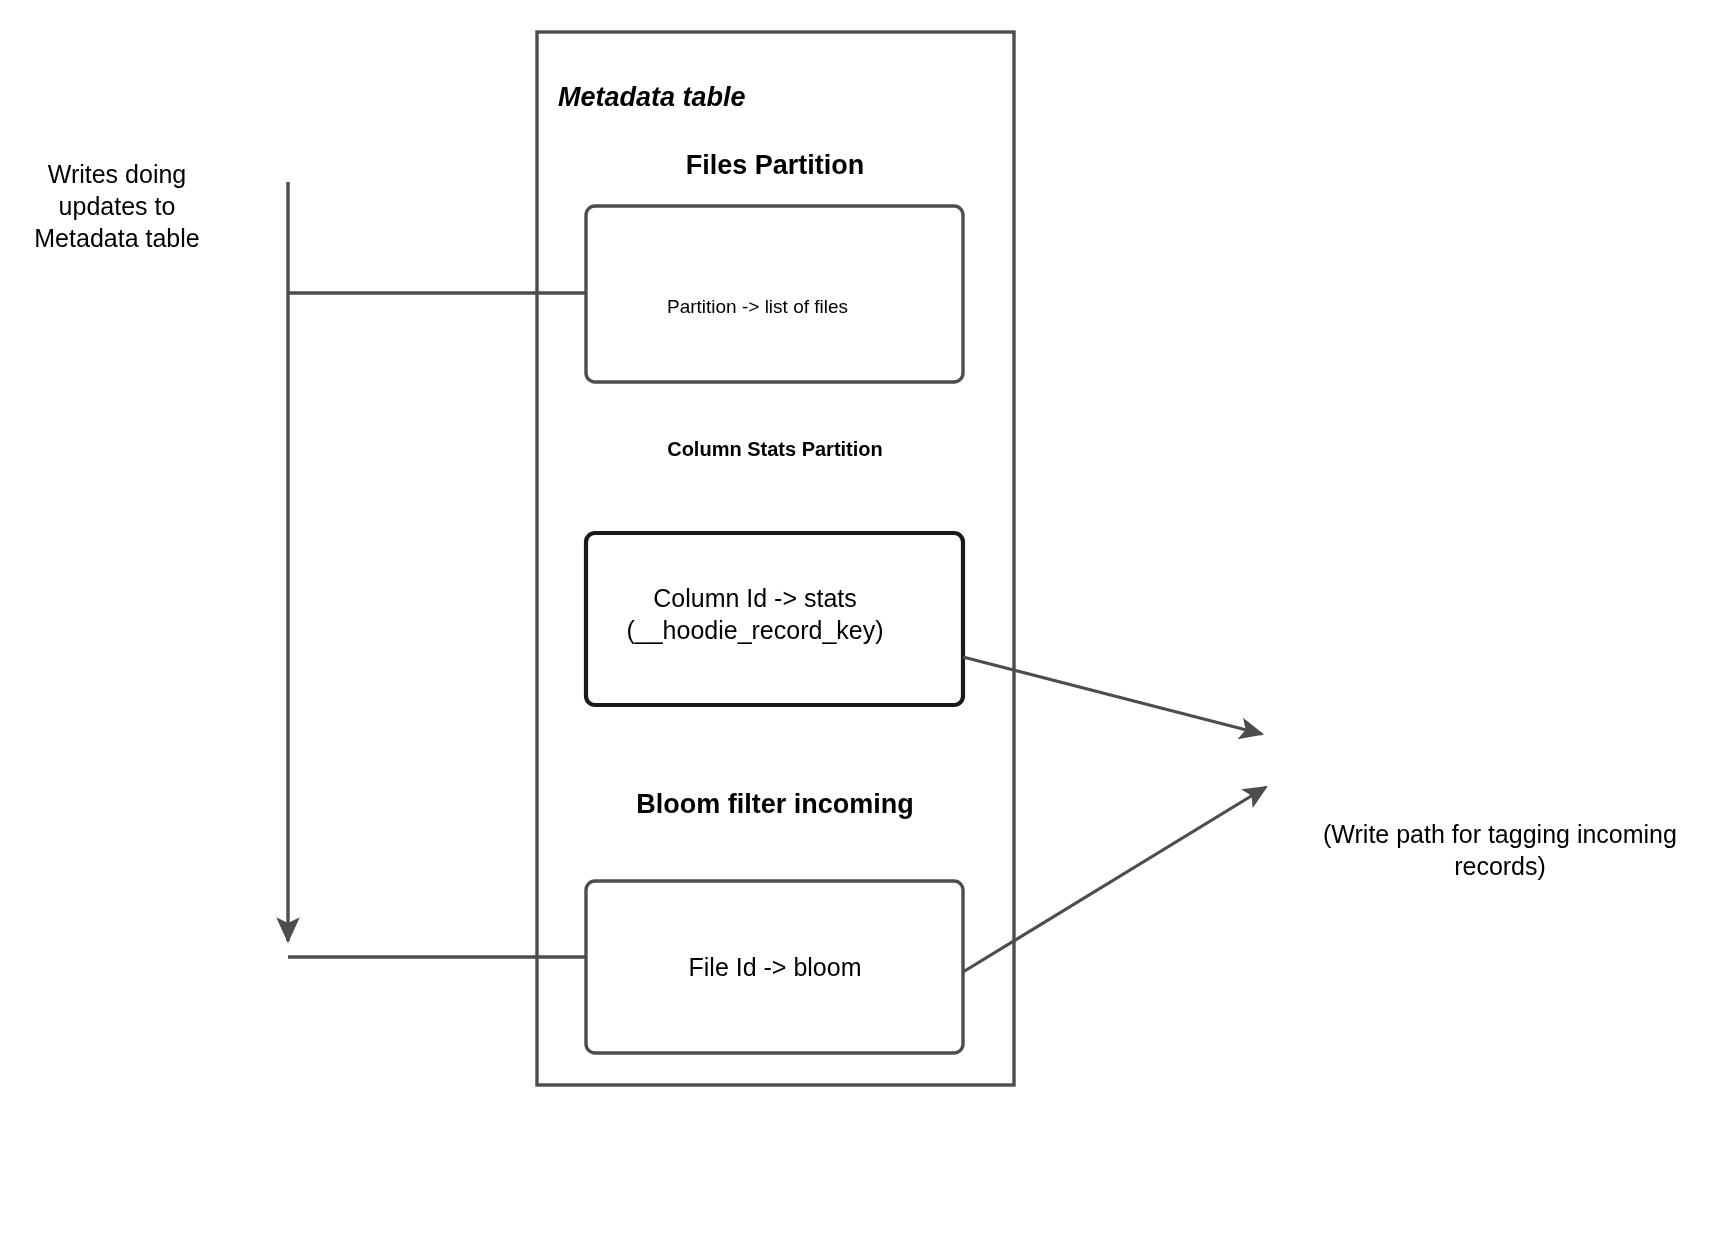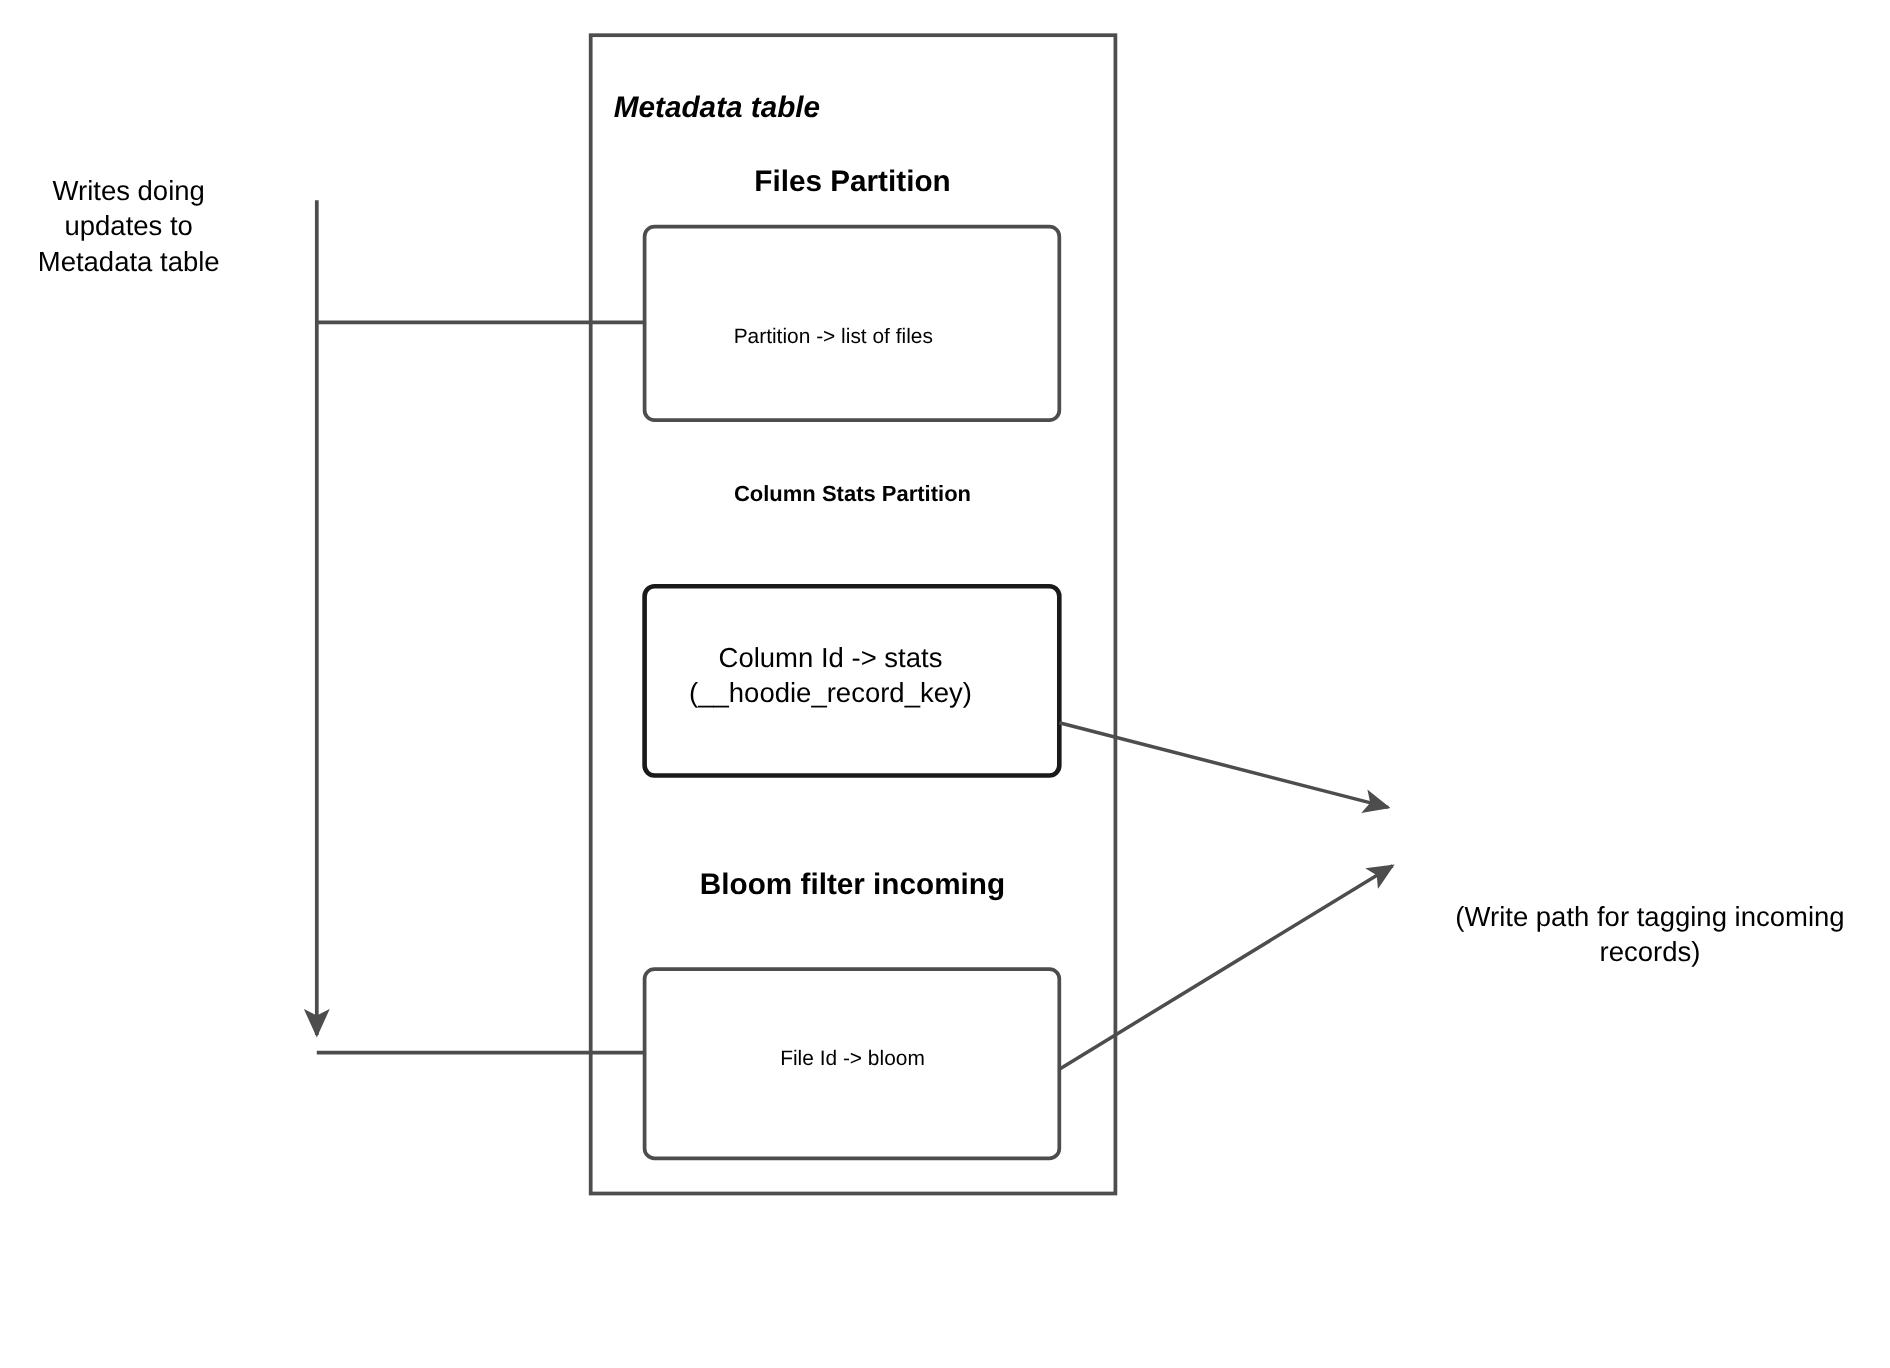--- a/index.html
+++ b/index.html
@@ -82,21 +82,21 @@
   #colstats-box-text {
     left: 566px;
     top: 582px;
     width: 378px;
     font-size: 25px;
   }
   #bloom-box-text {
     left: 586px;
     top: 951px;
     width: 378px;
-    font-size: 19px;
+    font-size: 25px;
   }
 
   
   #metadata-index-title {
     left: 1288px;
     top: 740px;
     width: 420px;
     font-size: 28px;
   }
   #metadata-index-caption {

